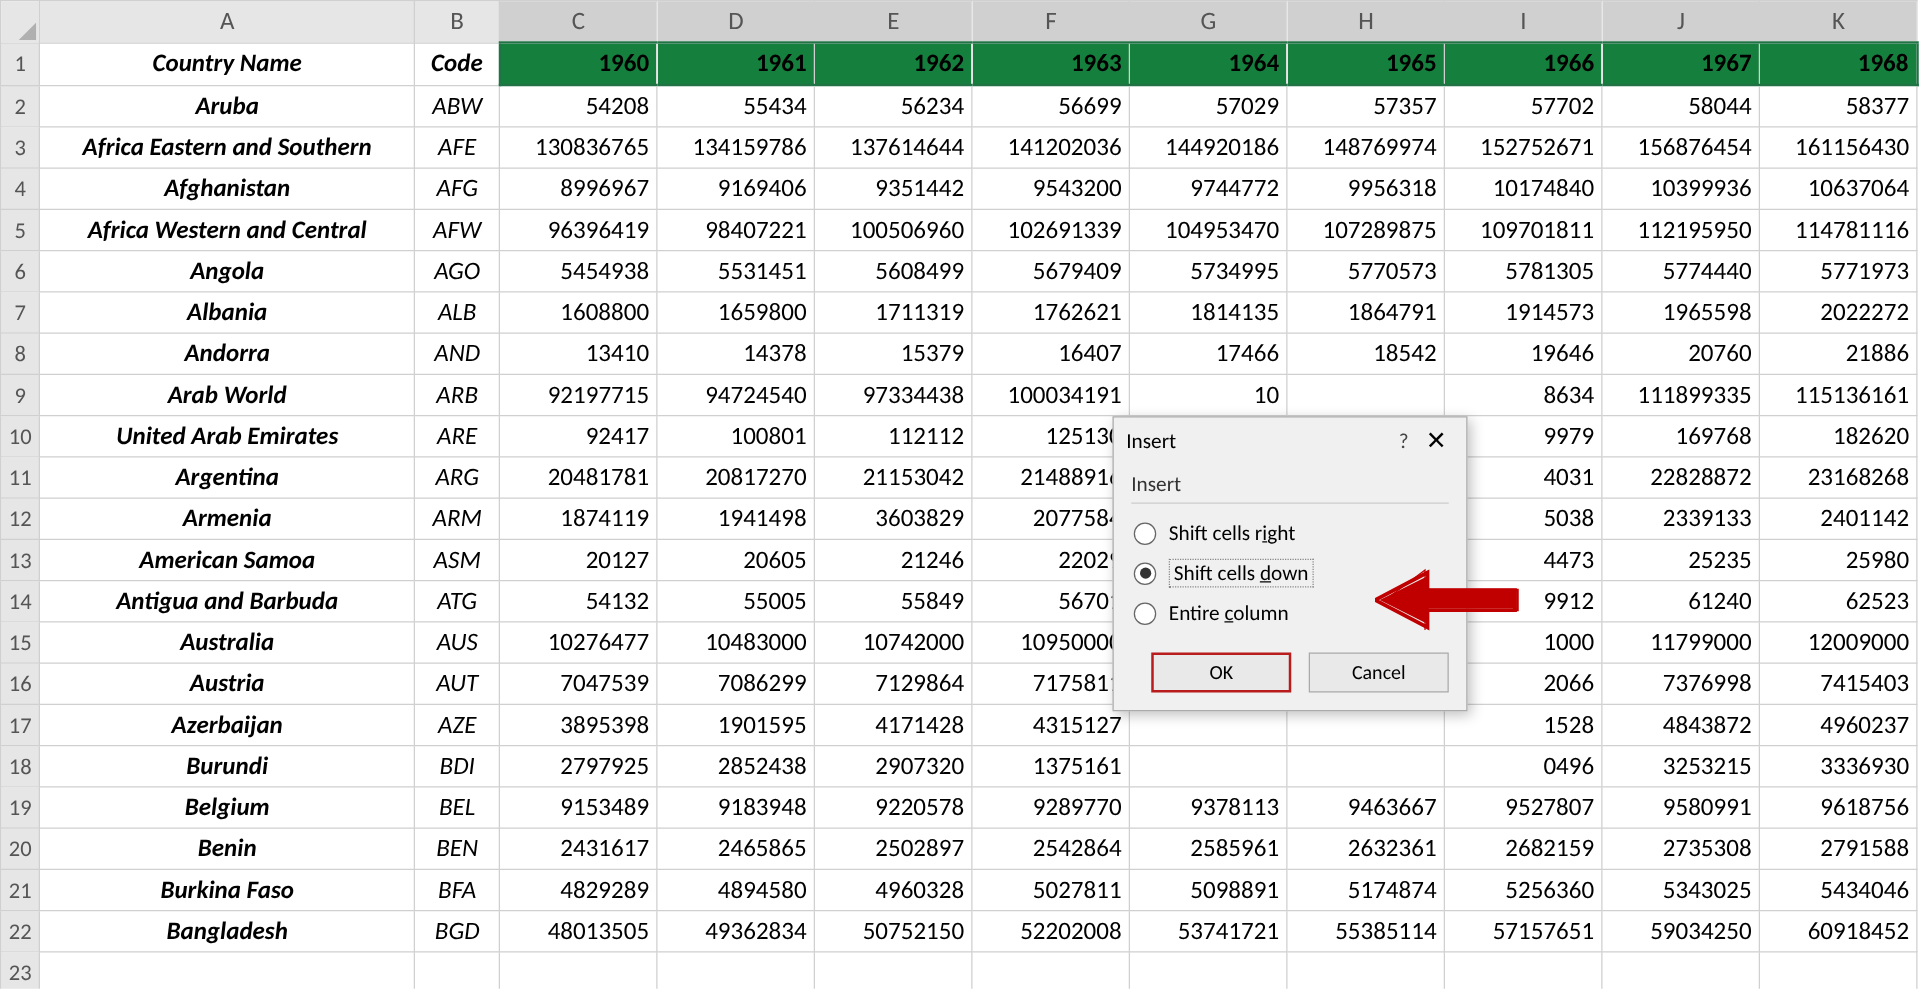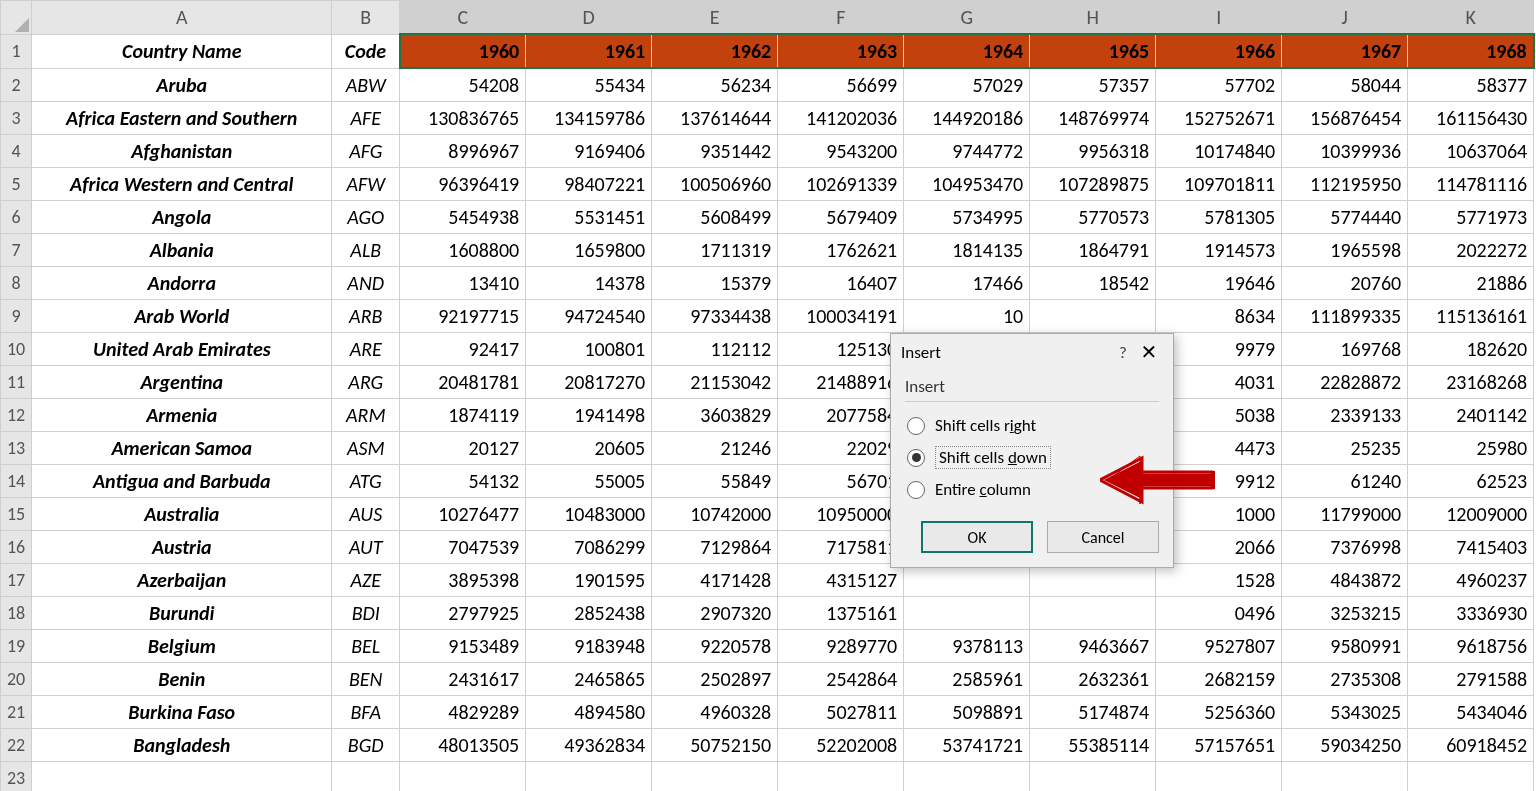--- a/index.html
+++ b/index.html
@@ -38,21 +38,21 @@
   .colhdr.sel { background:#d0d0d0; border-bottom:2px solid #217346; }
   .rowhdr { width:31px; font-size:18px; }
   td.data { text-align: right; }
   td.text { text-align: center; font-style: italic; }
   td.bold { font-weight: bold; }
   
   .sel-top { border-top: 2px solid #217346 !important; }
   .sel-bot { border-bottom: 2px solid #217346 !important; }
   .sel-left { border-left: 2px solid #217346 !important; }
   .sel-right { border-right: 2px solid #217346 !important; }
-  td.selcell { background: #c2410c; padding-left: 16px; }
+  td.selcell { background: #15803d; padding-left: 16px; }
   
   .dialog {
     position: absolute;
     left: 890px; top: 333px;
     width: 284px;
     background: #f0f0f0;
     border: 1px solid #aaa;
     box-shadow: 3px 3px 10px rgba(0,0,0,0.25);
     font-size: 17px;
     color:#000;
@@ -76,21 +76,21 @@
     content:""; width:9px; height:9px; border-radius:50%; background:#333;
   }
   .opt .lbl u { text-decoration: underline; }
   .opt.selected .lbl { border:1px dotted #888; padding:0 3px; }
   .dlg-buttons { display:flex; gap:14px; padding:10px 14px 14px; justify-content:flex-end; }
   .dlg-buttons button {
     width:112px; height:32px;
     background:#e9e9e9; border:1px solid #aaa;
     font-family:inherit; font-size:16px;
   }
-  .dlg-buttons button.ok { border:2px solid #0f766e; }
+  .dlg-buttons button.ok { border:2px solid #b91c1c; }
   
   .arrow {
     position:absolute;
     left:1100px; top:452px;
     pointer-events:none;
   }
 </style>
 </head>
 <body>
 

